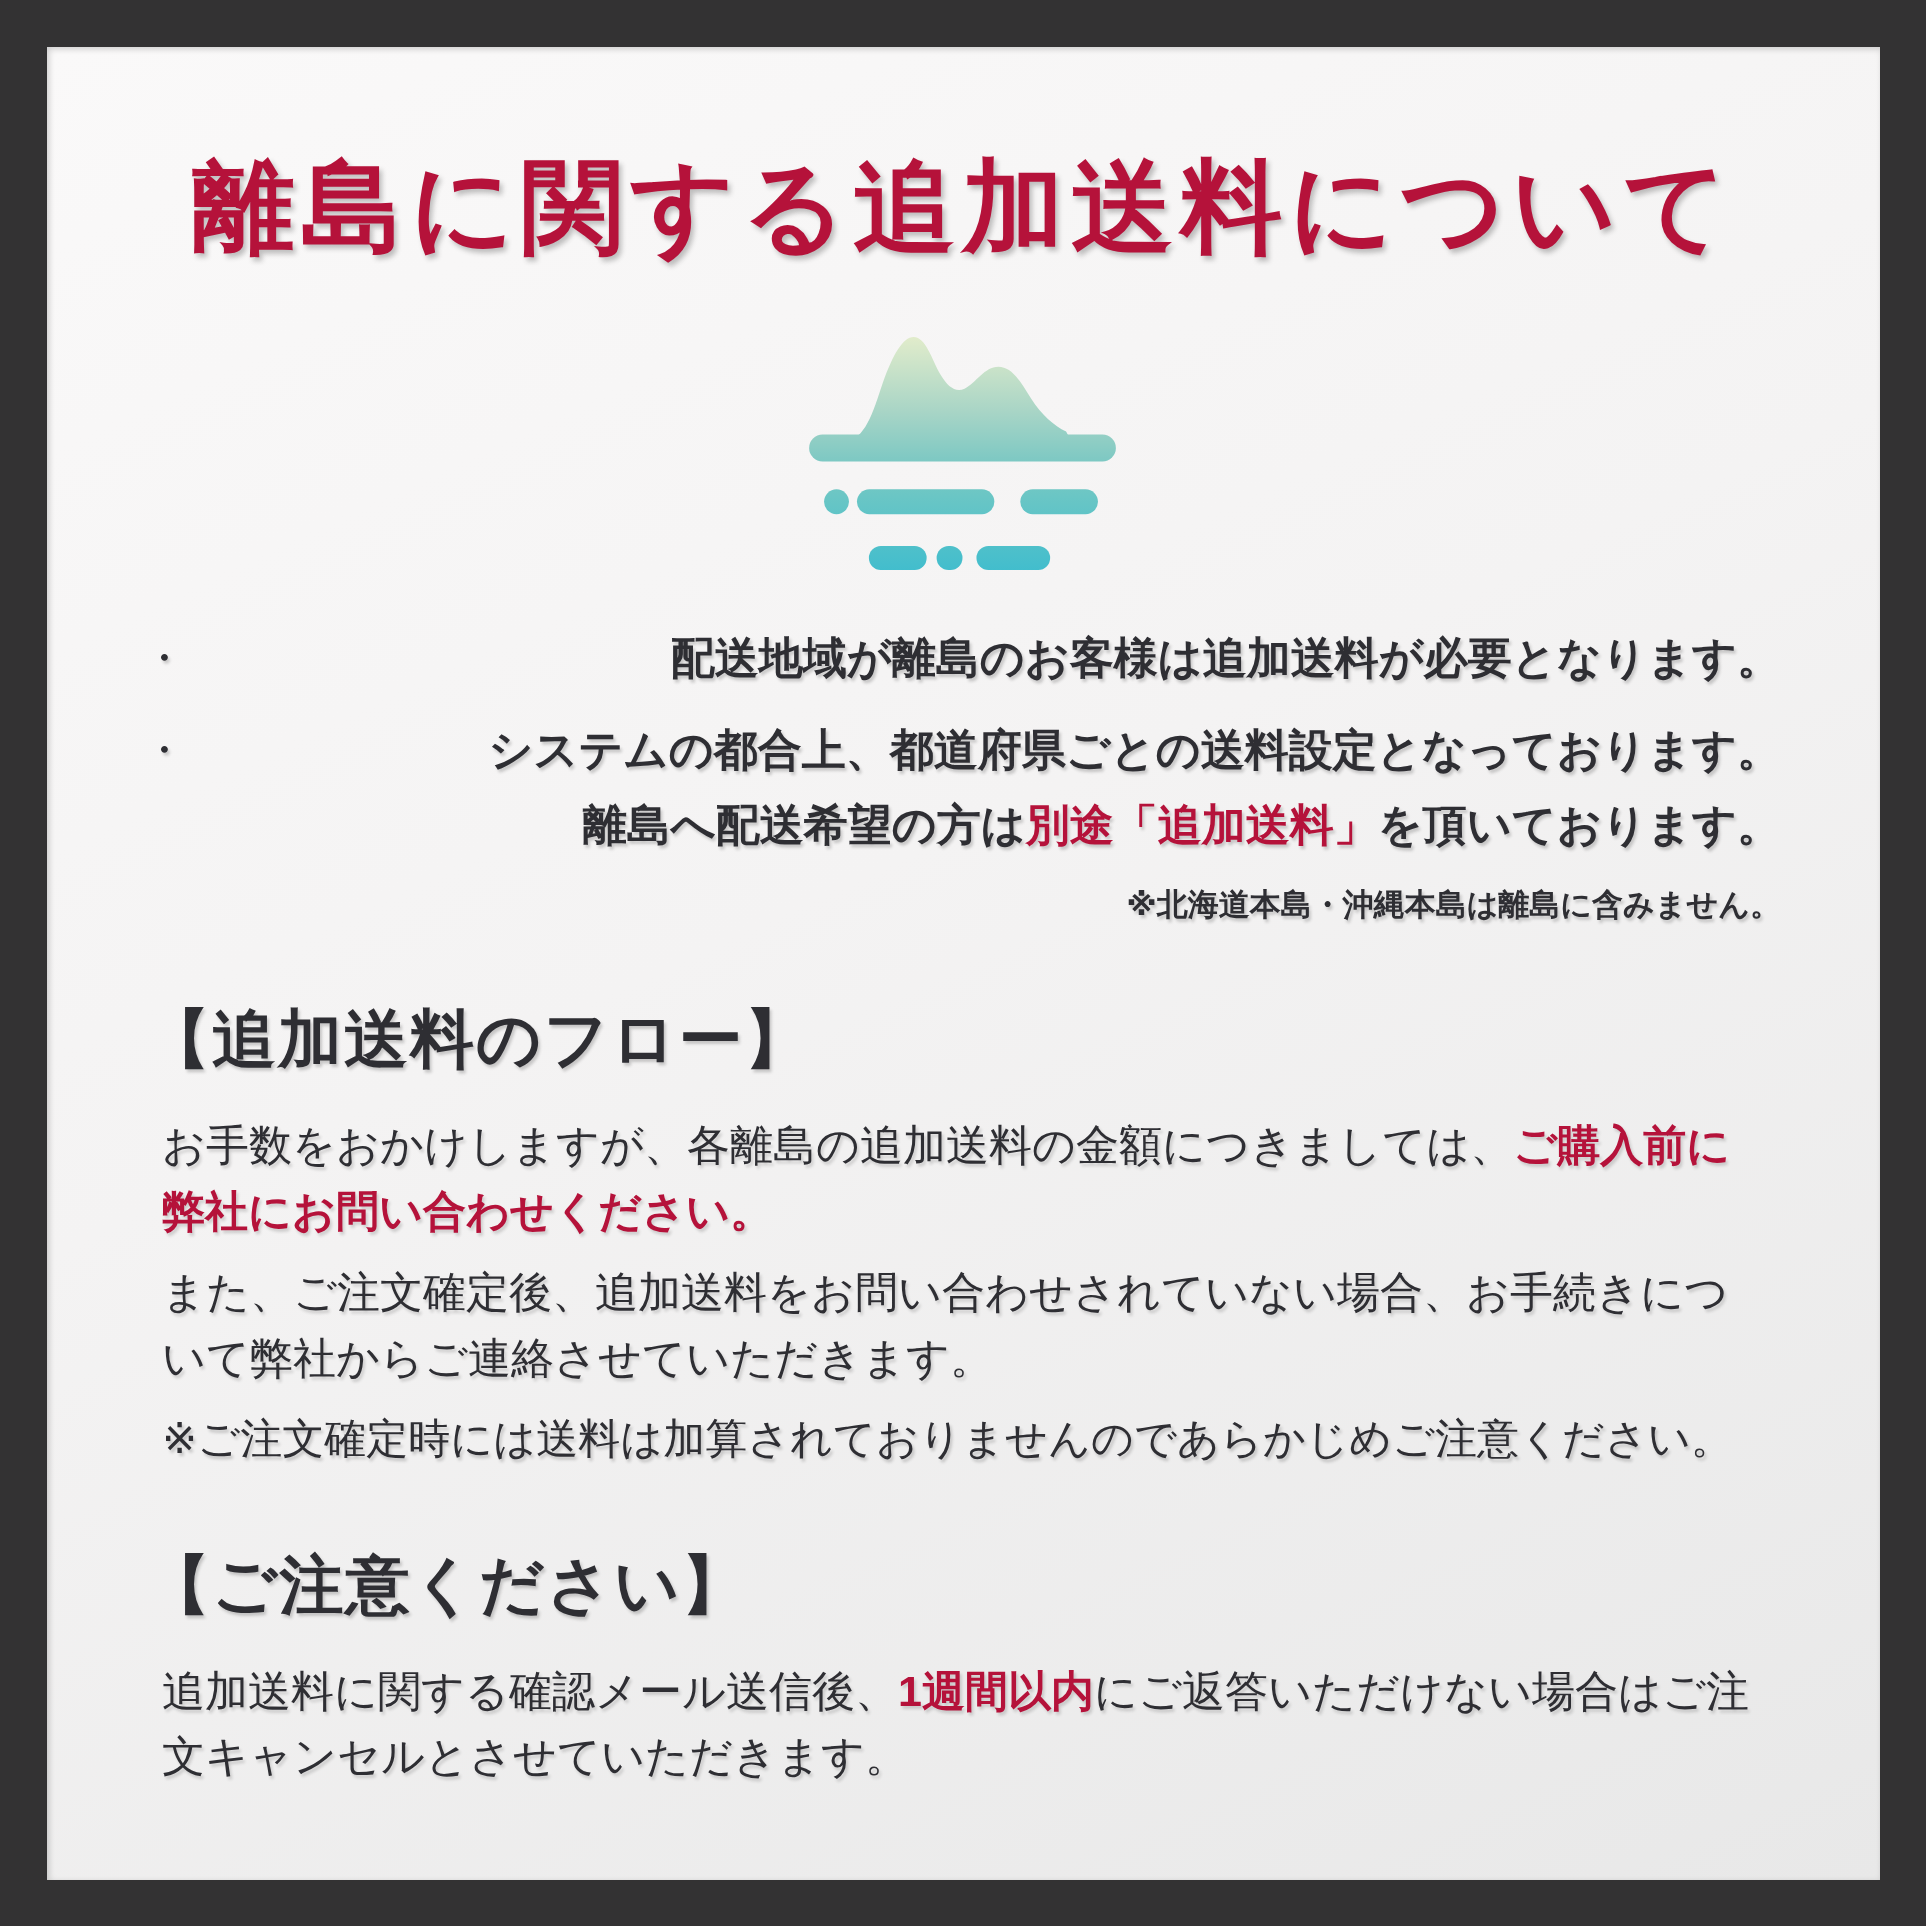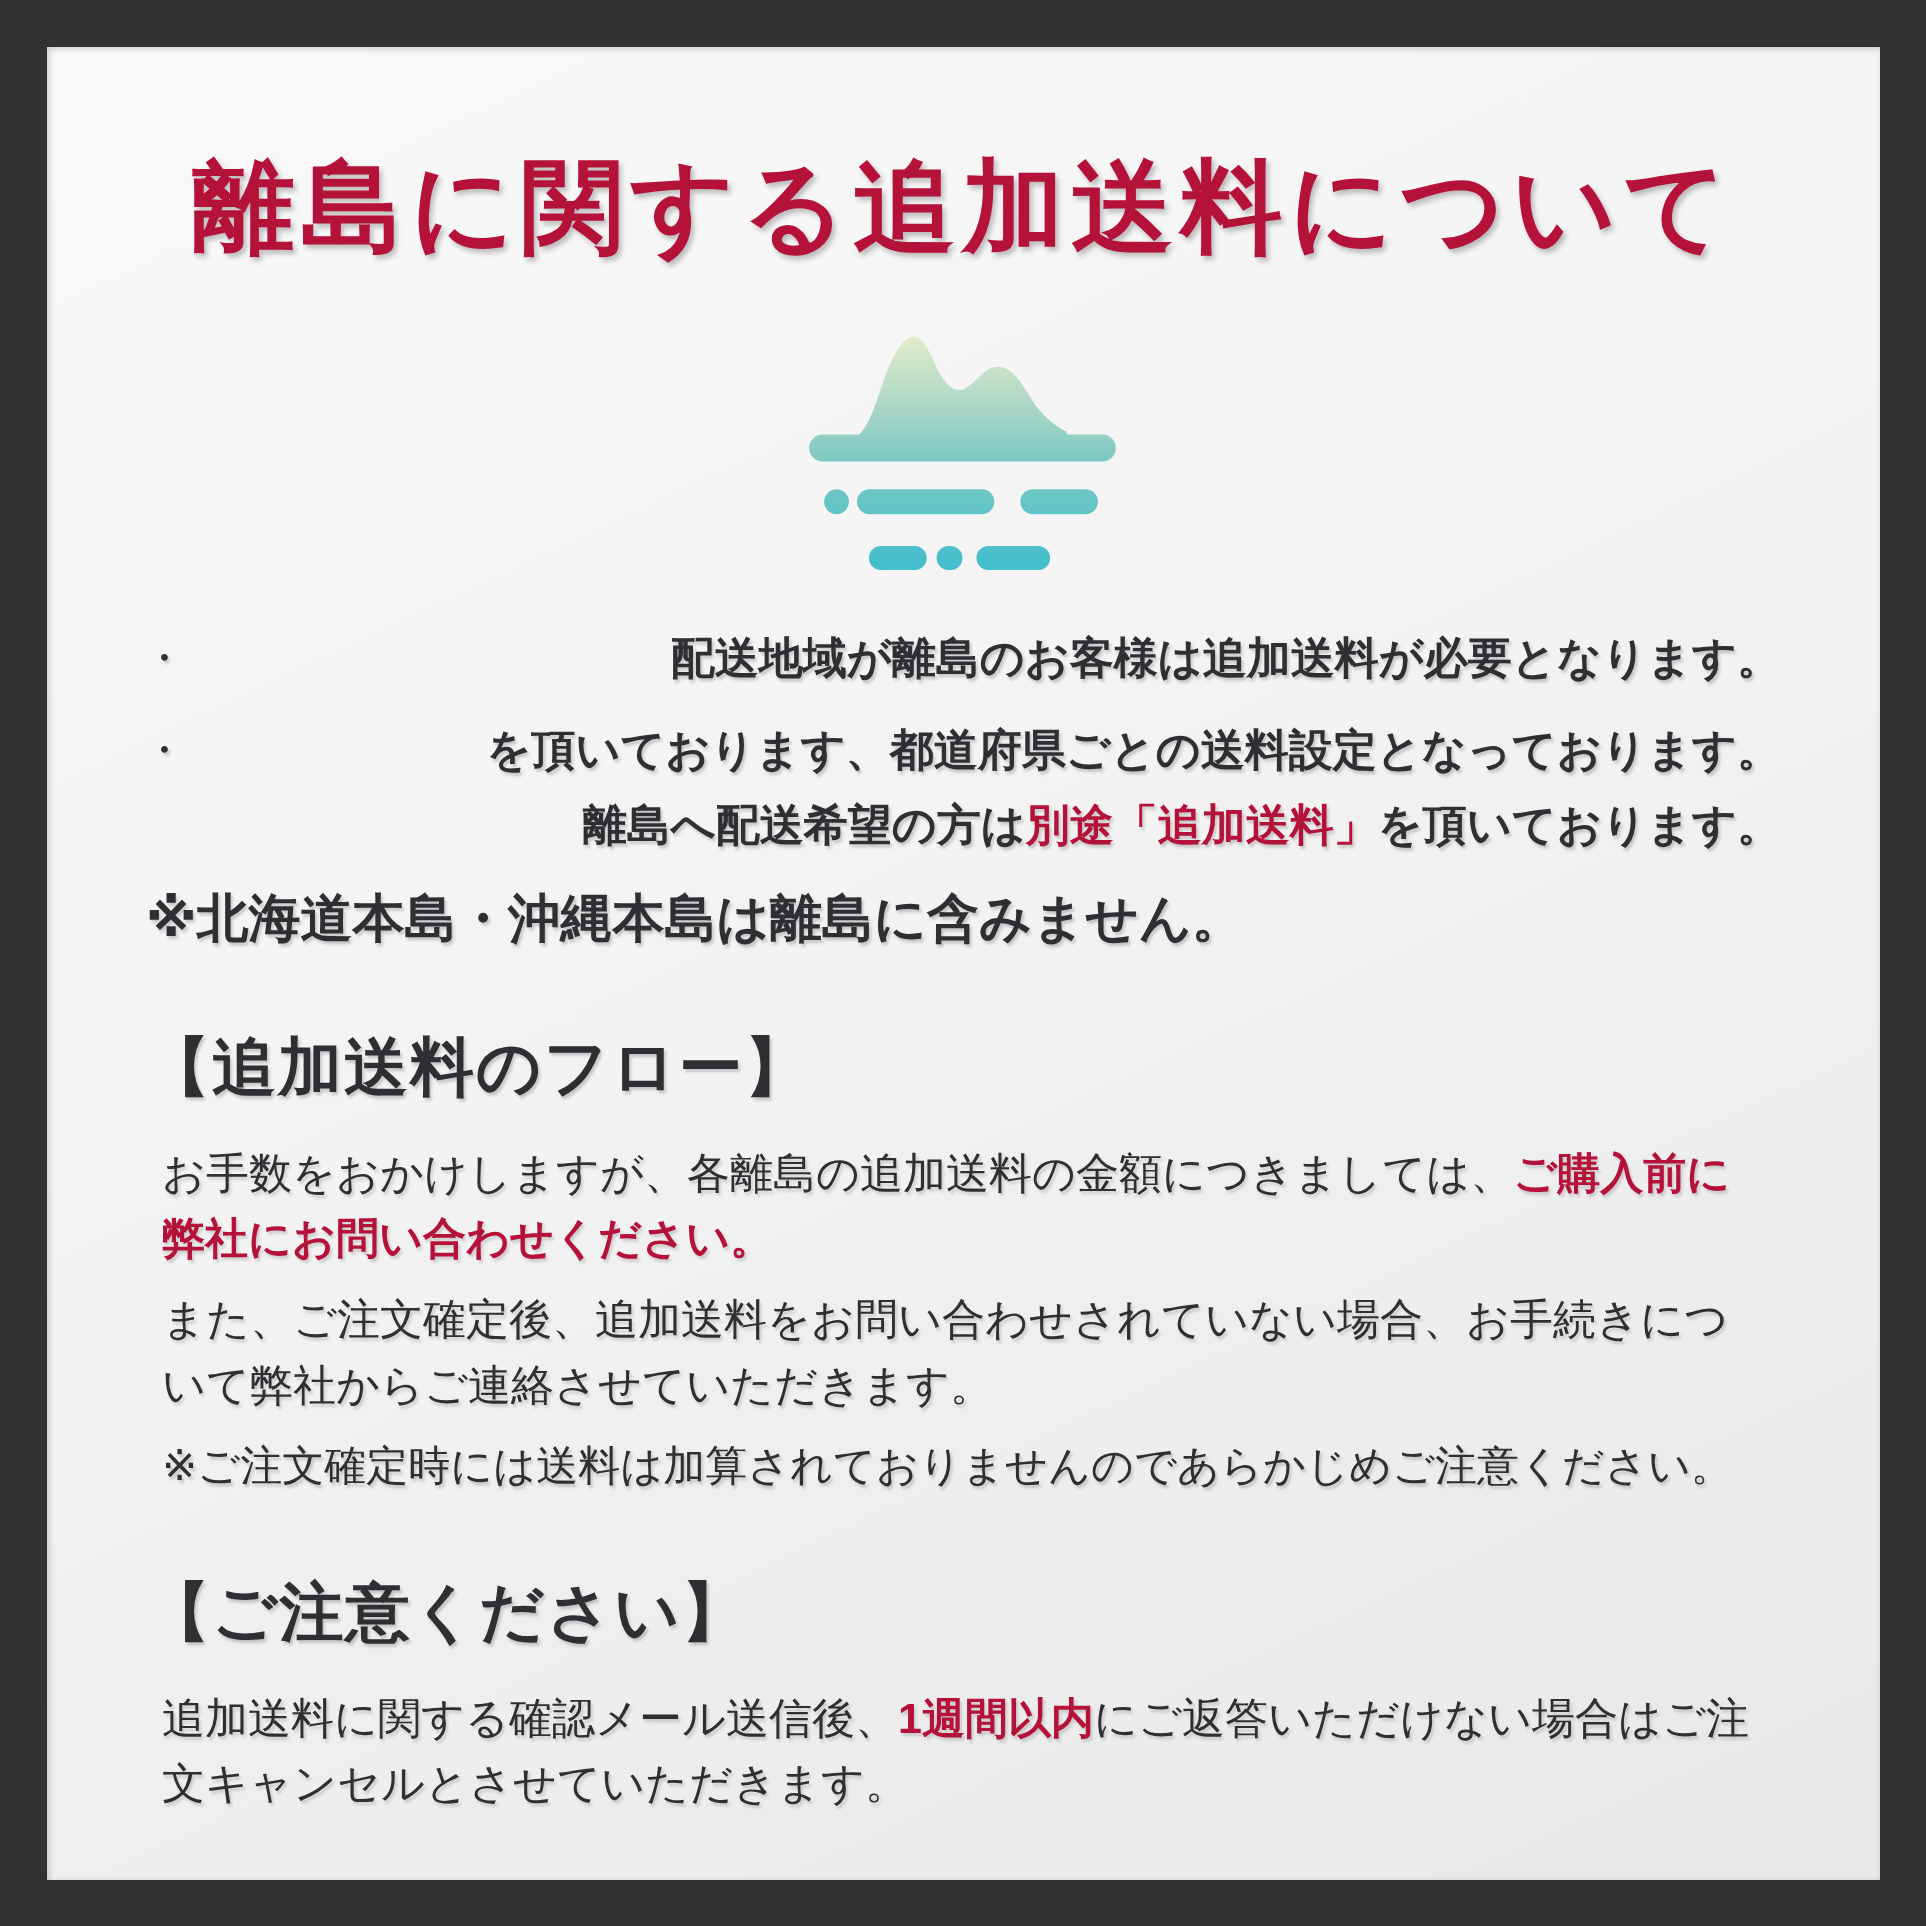--- a/index.html
+++ b/index.html
@@ -48,21 +48,22 @@
     line-height: 1.3;
     text-shadow: 2px 3px 3px rgba(40,40,40,0.22);
   }
   .bullet { display: flex; align-items: flex-start; }
   .bullet + .bullet { margin-top: 34px; }
   .bullet .marker { flex: none; width: 30px; font-size: 36px; line-height: 1.6; }
   .bullet .btext { flex: 1; text-align: right; }
   .bullet .line2 { margin-top: 18px; }
   .bullets .small-note {
     margin-top: 32px;
-    font-size: 52px;
+    font-size: 31px;
+    text-align: right;
   }
 
   .section { margin-top: 71px; }
   .section h2 {
     margin: 0 0 30px 0;
     font-size: 64px;
     font-weight: bold;
     letter-spacing: 2px;
     text-shadow: 2px 3px 3px rgba(40,40,40,0.22);
   }
@@ -128,21 +129,21 @@
   <div class="bullets">
 
     <div class="bullet">
       <span class="marker">・</span>
       <span class="btext">配送地域が離島のお客様は追加送料が必要となります。</span>
     </div>
 
     <div class="bullet">
       <span class="marker">・</span>
       <div class="btext">
-        <div>を頂いております、都道府県ごとの送料設定となっております。</div>
+        <div>システムの都合上、都道府県ごとの送料設定となっております。</div>
         <div class="line2">
           <span>離島へ配送希望の方は</span><span class="red bold">別途「追加送料」</span><span>を頂いております。</span>
         </div>
       </div>
     </div>
 
     <div class="small-note">※北海道本島・沖縄本島は離島に含みません。</div>
   </div>
 
   <div class="section">

